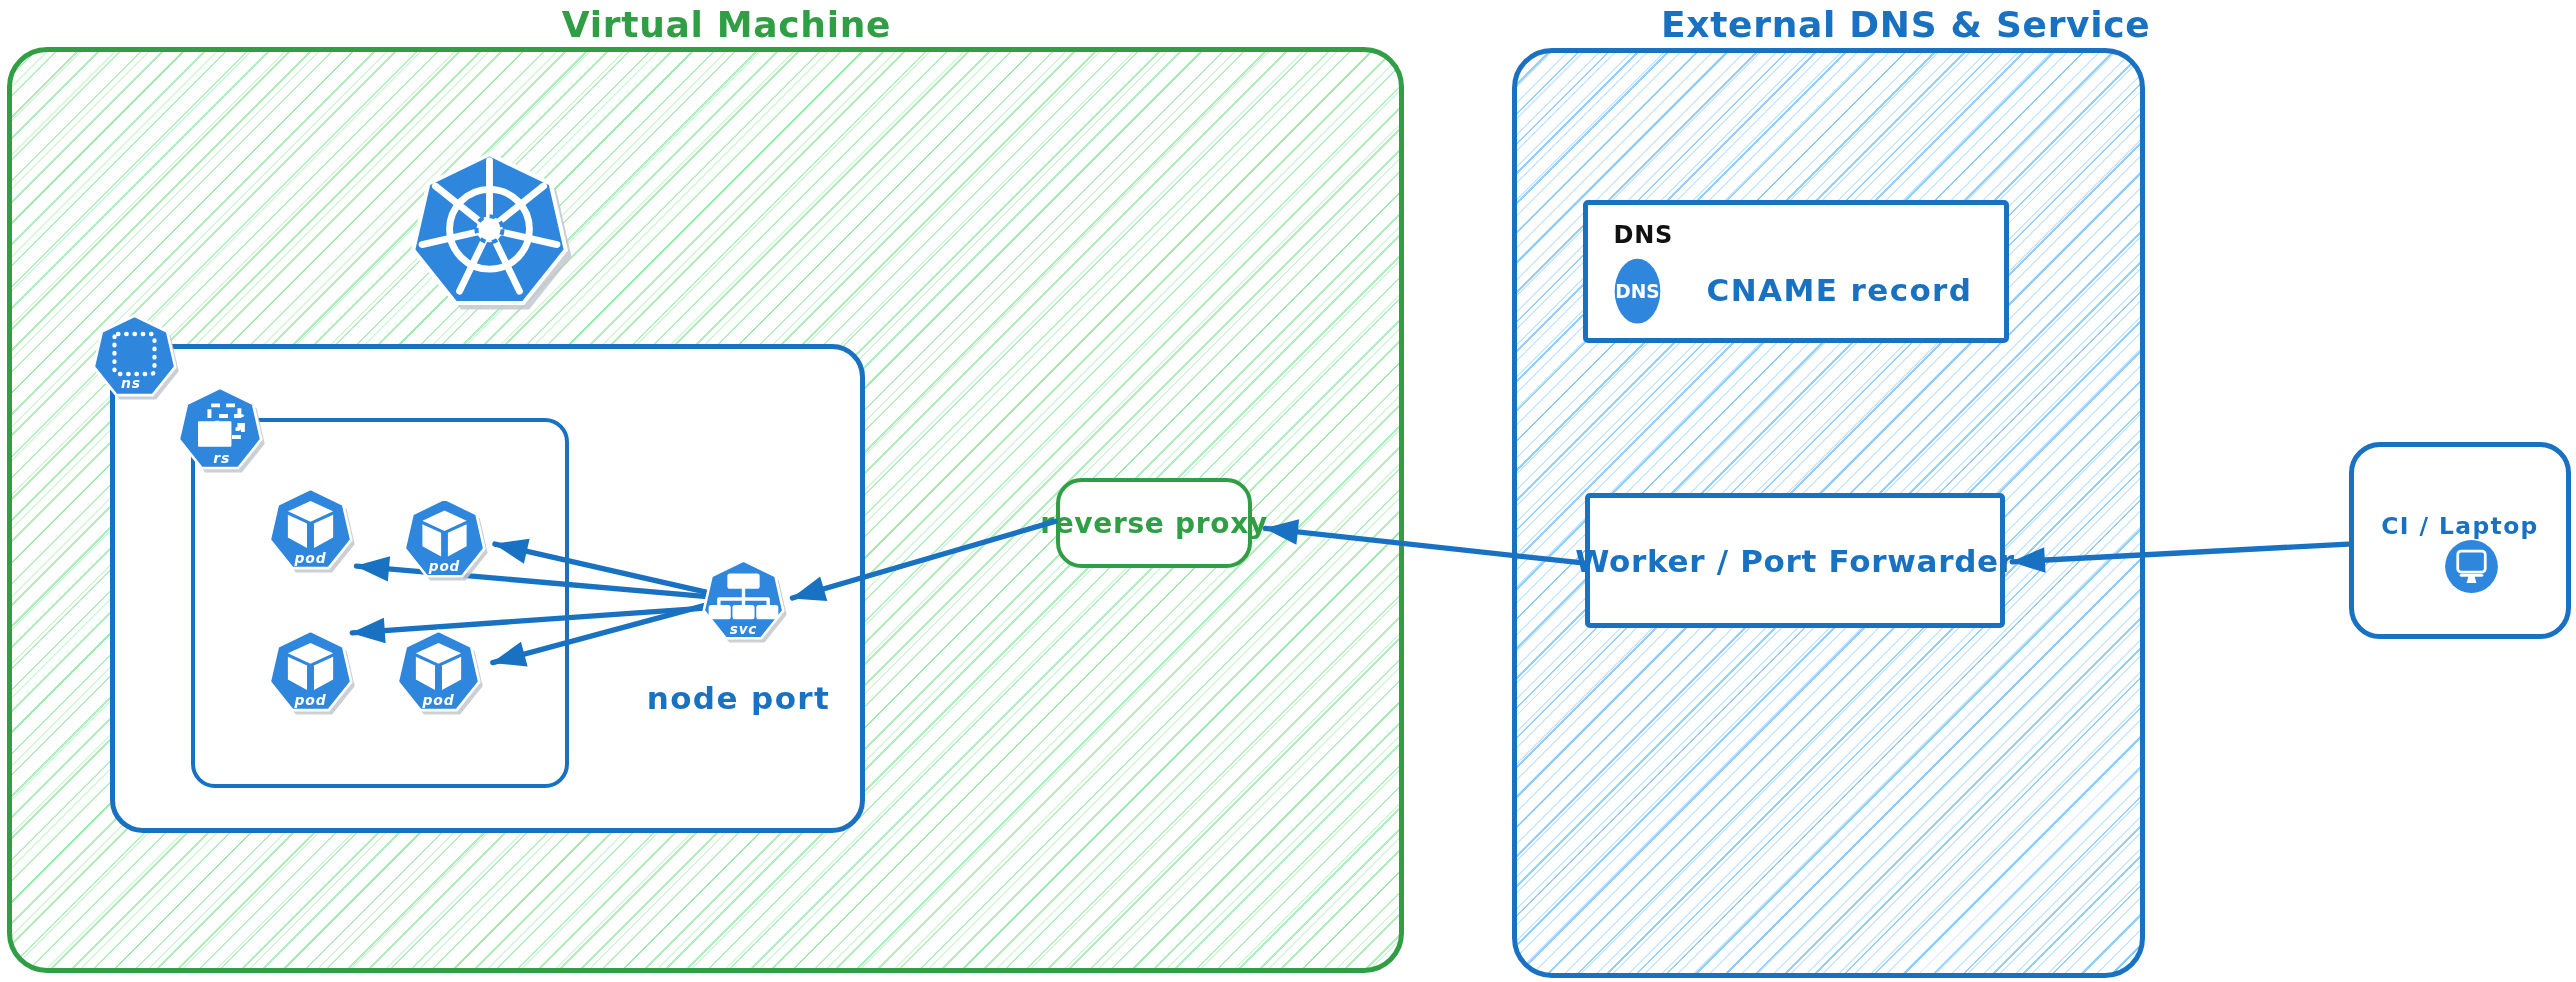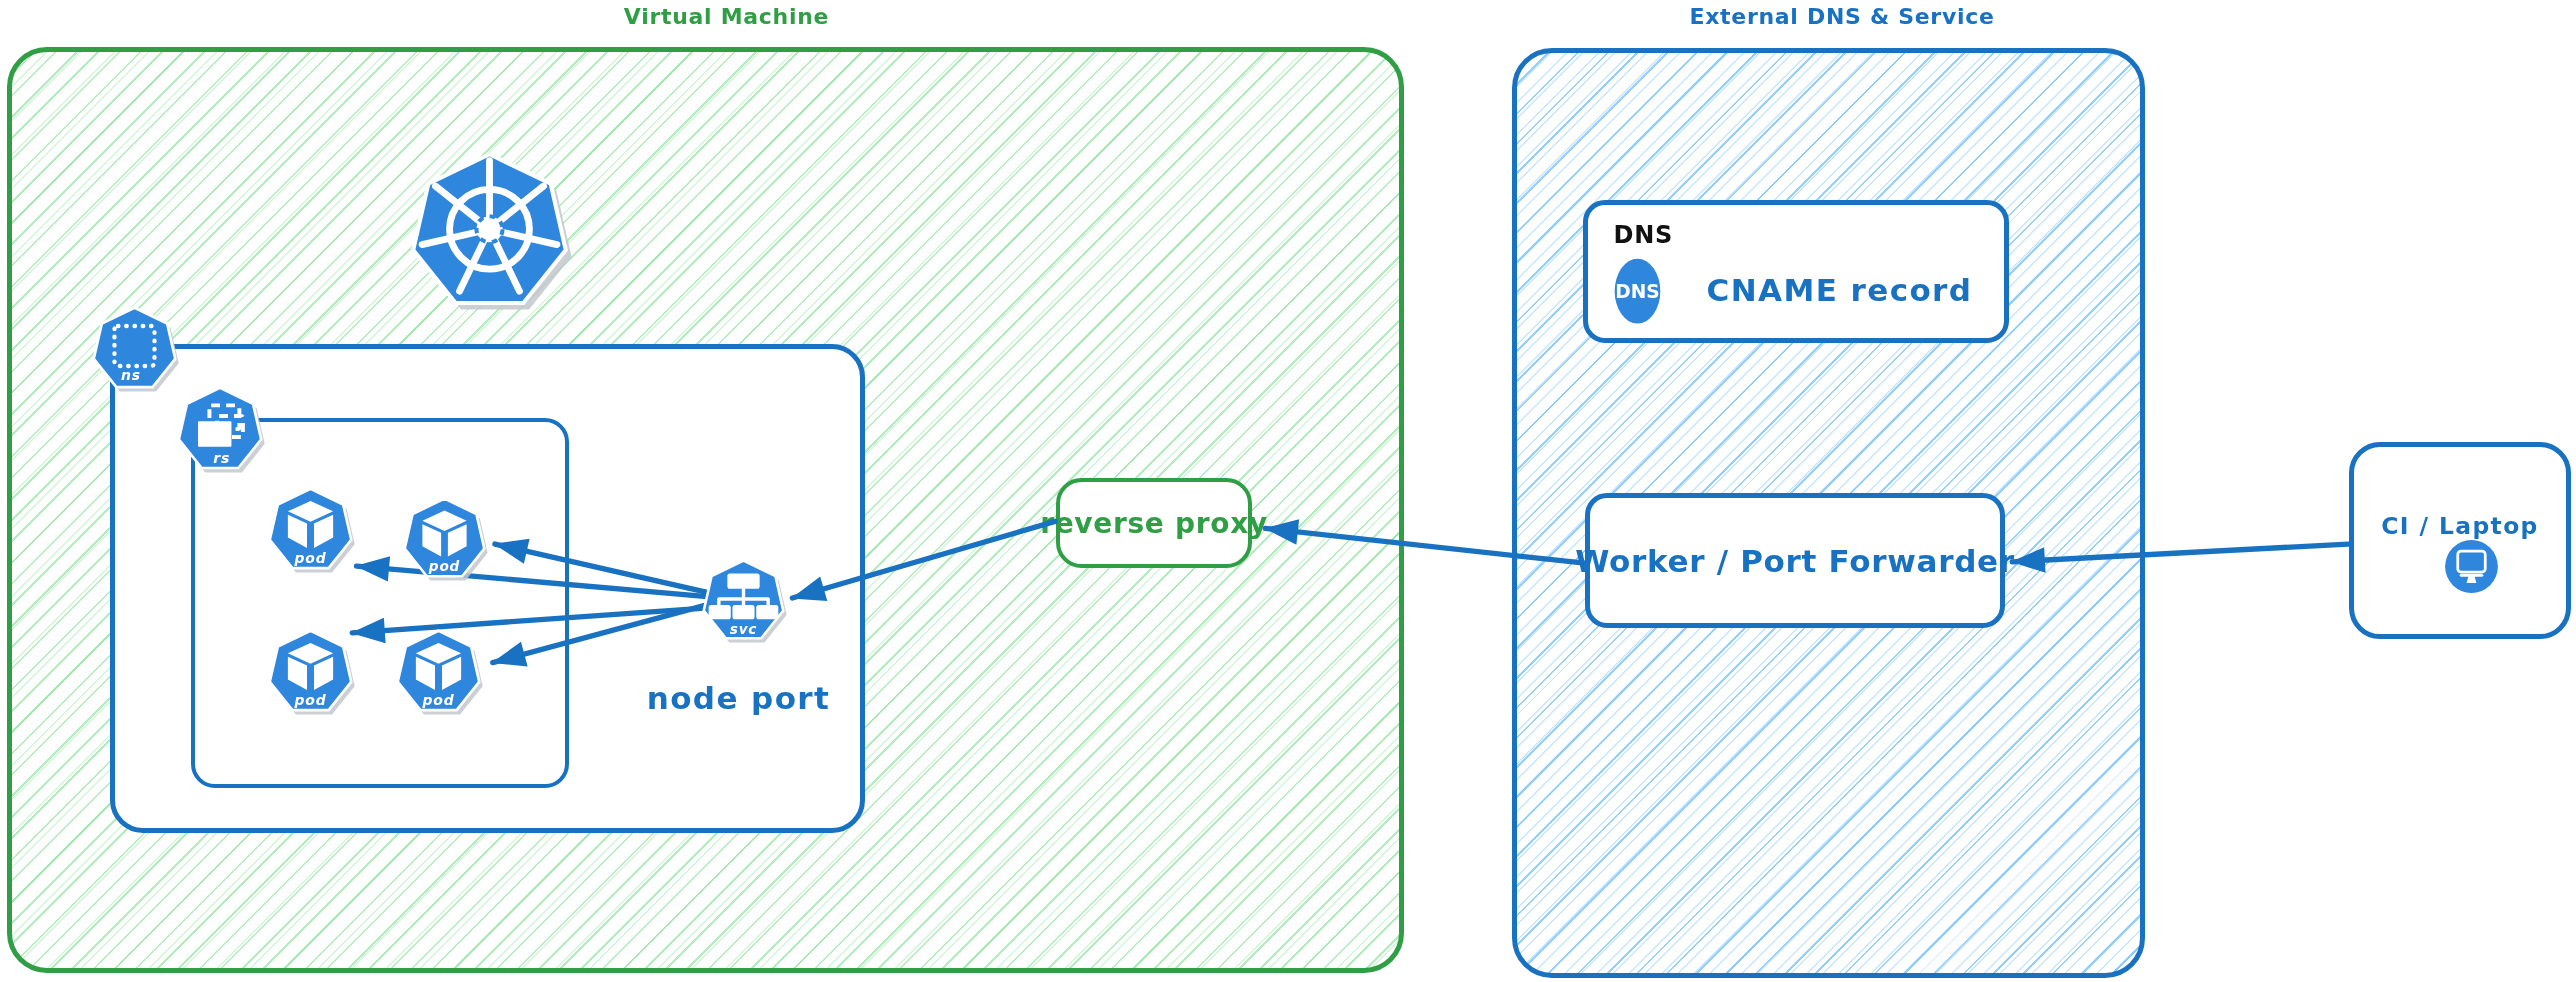--- a/index.html
+++ b/index.html
@@ -15,33 +15,33 @@
       repeating-linear-gradient(135deg, rgba(140,233,154,.38) 0 1.4px, transparent 1.4px 24px),
       #fff;
   }
   .region.blue{
     border:5px solid var(--blue,#1971c2);
     background:
       repeating-linear-gradient(135deg, rgba(116,192,252,.75) 0 1.8px, transparent 1.8px 21px),
       repeating-linear-gradient(135deg, rgba(165,216,255,.60) 0 1.4px, transparent 1.4px 11.4px),
       #fff;
   }
-  .region-title{position:absolute;font-size:22px;font-weight:bold;letter-spacing:0.7px;
+  .region-title{position:absolute;font-size:36px;font-weight:bold;letter-spacing:0.7px;
                 text-align:center;white-space:nowrap;}
   .region-title.green{color:var(--green,#2f9e44);}
   .region-title.blue{color:var(--blue,#1971c2);}
 
   
   .white-box{position:absolute;box-sizing:border-box;background:#fff;}
   .ns-box{border:5.7px solid var(--blue,#1971c2);border-radius:33px;z-index:2;}
   .rs-box{border:4.3px solid var(--blue,#1971c2);border-radius:24px;z-index:2;}
 
   .card{position:absolute;box-sizing:border-box;background:#fff;display:flex;
         align-items:center;justify-content:center;z-index:2;}
-  .card.blue{border:5px solid var(--blue,#1971c2);border-radius:22px;color:var(--blue,#1971c2);}
+  .card.blue{border:5px solid var(--blue,#1971c2);border-radius:5px;color:var(--blue,#1971c2);}
   .card.green{border:4.3px solid var(--green,#2f9e44);border-radius:25.6px;color:var(--green,#2f9e44);}
   .card-label{font-size:31px;font-weight:600;letter-spacing:0.7px;white-space:nowrap;}
 
   .caption{position:absolute;color:var(--blue,#1971c2);font-size:31px;font-weight:600;
            letter-spacing:1.4px;text-align:center;z-index:4;white-space:nowrap;}
 
   
   .icon{position:absolute;z-index:4;}
   .icon svg,.badge-svg svg{display:block;width:100%;height:100%;overflow:visible;}
   .hshadow{fill:var(--shadow,#c3c7cd);opacity:.85;}
@@ -114,21 +114,21 @@
     </defs>
     <path class="edge" marker-end="url(#ah)" d="M996,840 L502,797"></path>
     <path class="edge" marker-end="url(#ah)" d="M996,834 L697,766"></path>
     <path class="edge" marker-end="url(#ah)" d="M998,856 L496,891"></path>
     <path class="edge" marker-end="url(#ah)" d="M998,851 L694,933"></path>
     <path class="edge" marker-end="url(#ah)" d="M1486,734 L1116,842"></path>
     <path class="edge" marker-end="url(#ah)" d="M2232,793 L1782,744"></path>
     <path class="edge" marker-end="url(#ah)" d="M3307,766 L2834,791"></path>
   </svg>
 
-  <div class="icon" style="left:91px;top:306px;width:87px;height:87px;">
+  <div class="icon" style="left:91px;top:314px;width:87px;height:87px;">
     <svg viewBox="0 0 100 100">
       <g transform="translate(4,5)">
           <polygon class="hshadow" points="50,2 12.5,20.1 3.2,60.7 29.2,93.2 70.8,93.2 96.8,60.7 87.5,20.1"></polygon>
         </g>
       <polygon class="hept" points="50,2 12.5,20.1 3.2,60.7 29.2,93.2 70.8,93.2 96.8,60.7 87.5,20.1"></polygon>
       <rect class="dotted" x="27" y="23" width="46" height="46" rx="4"></rect>
       <text class="ilabel" x="46" y="85">ns</text>
     </svg>
   </div>
 

